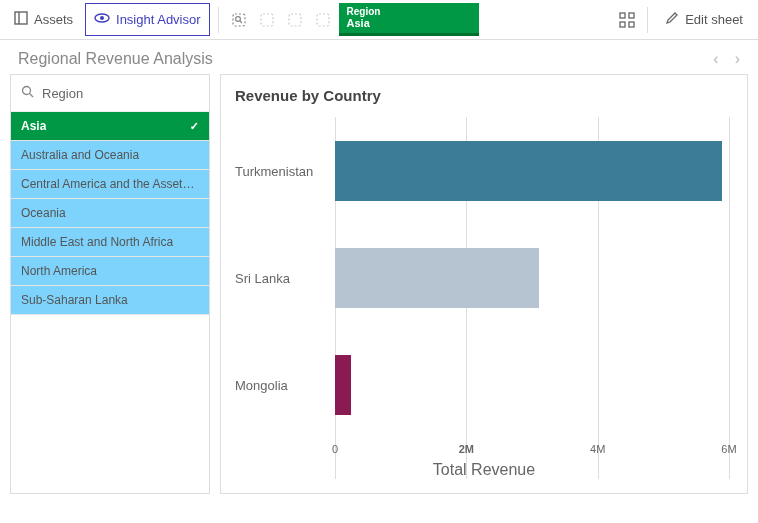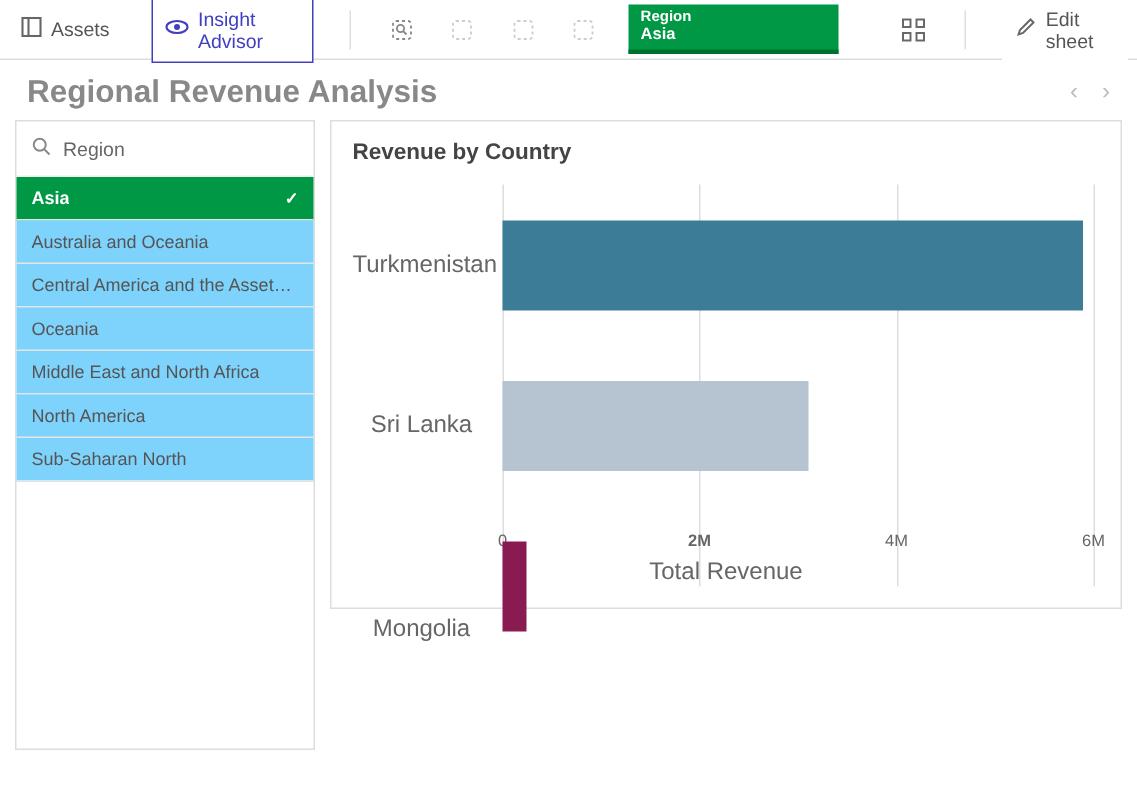--- a/index.html
+++ b/index.html
@@ -1,43 +1,43 @@
 <!DOCTYPE html>
 <html><head>
 <meta charset="utf-8">
 <style>
 *{box-sizing:border-box;margin:0;padding:0;font-family:"Segoe UI",Arial,sans-serif}
 body{background:#fff;width:758px;height:523px;overflow:hidden;font-size:13px;color:#555}
-.toolbar{height:40px;border-bottom:1px solid #ddd;display:flex;align-items:center;padding:0 6px;gap:20px}
+.toolbar{height:40px;border-bottom:1px solid #ddd;display:flex;align-items:center;padding:0 6px;gap:4px}
 .tb-btn{display:flex;align-items:center;gap:6px;padding:6px 8px;border:1px solid transparent;background:#fff;cursor:pointer;color:#555}
 .tb-btn.assets{border:none}
 .tb-btn.insight{border:1px solid #4040c0;color:#4040c0}
 .tb-sep{width:1px;height:26px;background:#ddd;margin:0 4px}
 .tb-icon{display:flex;align-items:center;justify-content:center;width:24px;height:24px;color:#888;cursor:pointer}
 .tb-icon.disabled{color:#ccc}
 .filter-pill{background:#009845;color:#fff;padding:3px 10px 3px 8px;min-width:140px;border-bottom:3px solid #00722f;display:flex;flex-direction:column;line-height:1.15}
 .filter-pill .lbl{font-size:10px;font-weight:600}
 .filter-pill .val{font-size:11px;font-weight:600}
 .tb-spacer{flex:1}
 .header{display:flex;align-items:center;justify-content:space-between;padding:10px 18px 6px}
-.header h1{font-size:21px;font-weight:700;color:#888}
+.header h1{font-size:16px;font-weight:400;color:#888}
 .hdr-nav{display:flex;gap:16px;color:#bbb}
 .hdr-nav span{cursor:pointer;font-size:16px}
 .content{display:flex;gap:10px;padding:0 10px 10px}
 .panel{background:#fff;border:1px solid #ddd}
 .filter-panel{width:200px;height:420px;display:flex;flex-direction:column}
 .filter-head{display:flex;align-items:center;gap:8px;padding:10px 10px;border-bottom:1px solid #eee;color:#666}
 .filter-list{display:flex;flex-direction:column}
 .filter-item{padding:7px 10px;font-size:12px;border-bottom:1px solid #e5e5e5;background:#7dd3fc;color:#555;cursor:pointer;display:flex;align-items:center;justify-content:space-between;white-space:nowrap;overflow:hidden;text-overflow:ellipsis}
 .filter-item span:first-child{overflow:hidden;text-overflow:ellipsis}
 .filter-item.selected{background:#009845;color:#fff;font-weight:600}
-.chart-panel{flex:1;height:326px;padding:12px 14px;position:relative}
+.chart-panel{flex:1;height:420px;padding:12px 14px;position:relative}
 .chart-title{font-size:15px;font-weight:600;color:#444}
 .chart-area{position:absolute;left:14px;right:14px;top:42px;bottom:14px}
-.y-cat{position:absolute;left:0;text-align:center;font-size:16px;color:#666;transform:translateY(-50%)}
+.y-cat{position:absolute;left:0;text-align:left;font-size:13px;color:#666;transform:translateY(-50%)}
 .gridline{position:absolute;top:0;bottom:0;border-left:1px solid #ddd}
 .bar{position:absolute;height:60px}
 .x-tick{position:absolute;bottom:24px;font-size:11px;color:#666;transform:translateX(-50%)}
 .x-label{position:absolute;bottom:0;left:0;right:0;text-align:center;font-size:16px;color:#666}
 .check{font-size:11px}
 </style>
 </head>
 <body>
 
 <div class="toolbar">
@@ -131,38 +131,38 @@
         <div class="filter-item">
           <span>Oceania</span>
         </div>
         <div class="filter-item">
           <span>Middle East and North Africa</span>
         </div>
         <div class="filter-item">
           <span>North America</span>
         </div>
         <div class="filter-item">
-          <span>Sub-Saharan North</span>
+          <span>Sub-Saharan Lanka</span>
         </div>
       </div>
   </div>
 
   <div class="panel chart-panel">
     <div class="chart-title">Revenue by Country</div>
     <div class="chart-area" id="chart-area">
       <div class="x-label">Total Revenue</div>
     <div class="gridline" style="left: 100px;"></div>
         <div class="x-tick" style="left: 100px;">0</div>
         <div class="gridline" style="left: 231.333px;"></div>
         <div class="x-tick" style="left: 231.333px; font-weight: bold;">2M</div>
         <div class="gridline" style="left: 362.667px;"></div>
         <div class="x-tick" style="left: 362.667px;">4M</div>
         <div class="gridline" style="left: 494px;"></div>
         <div class="x-tick" style="left: 494px;">6M</div>
         <div class="y-cat" style="top: 53.6667px; width: 92px;">Turkmenistan</div>
         <div class="bar" style="left: 100px; top: 23.6667px; height: 60px; width: 387.433px; background: rgb(61, 124, 150);"></div>
         <div class="y-cat" style="top: 161px; width: 92px;">Sri Lanka</div>
         <div class="bar" style="left: 100px; top: 131px; height: 60px; width: 203.567px; background: rgb(182, 196, 209);"></div>
-        <div class="y-cat" style="top: 268.333px; width: 92px; margin-top: 29px;">Mongolia</div>
+        <div class="y-cat" style="top: 268.333px; width: 92px;">Mongolia</div>
         <div class="bar" style="left: 100px; top: 238.333px; height: 60px; width: 16.4167px; background: rgb(138, 27, 82);"></div>
       </div>
   </div>
 </div>
 
 </body></html>

